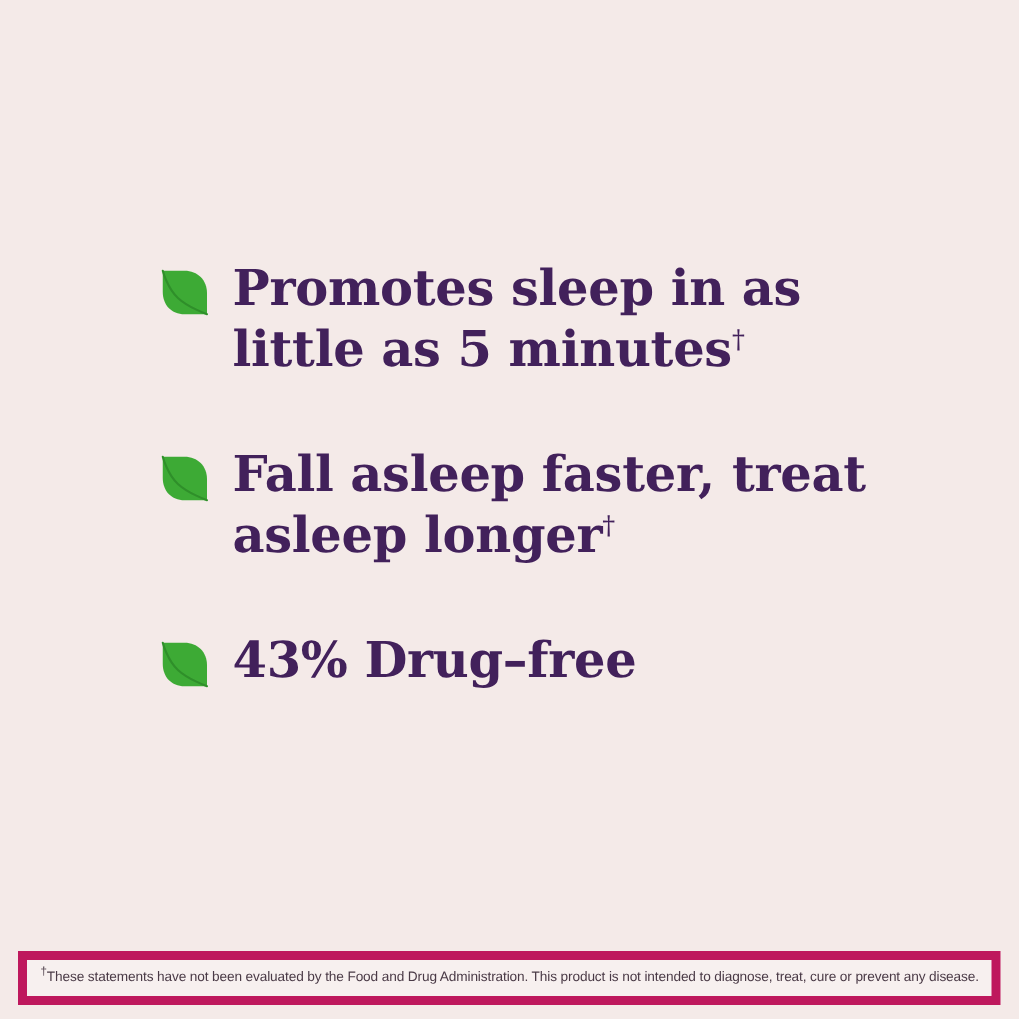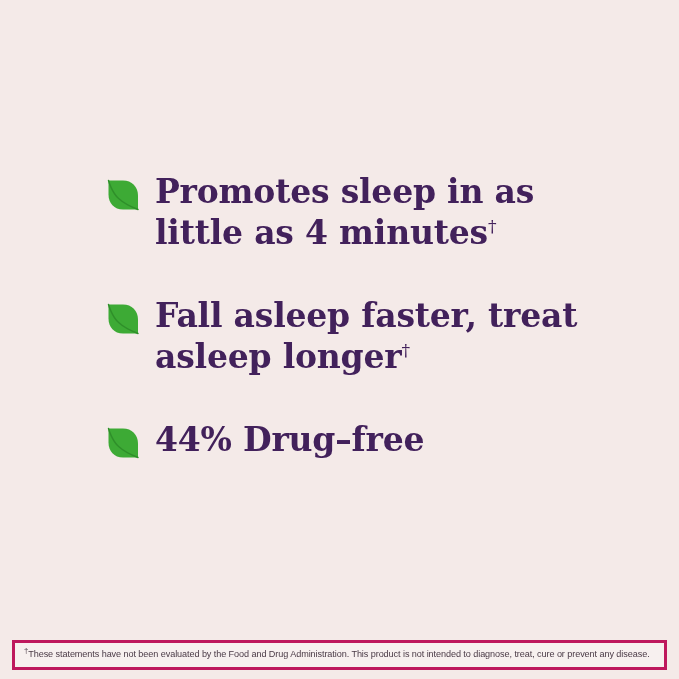--- a/index.html
+++ b/index.html
@@ -66,21 +66,21 @@
   .disclaimer-wrap {
     position: absolute;
     left: 0;
     right: 0;
     bottom: 9px;
     padding: 0 12px;
     box-sizing: border-box;
   }
 
   .disclaimer-box {
-    border: 3px solid #be185d;
+    border: 6px solid #be185d;
     background: #f7f0ef;
     padding: 6px 9px 7px 9px;
     box-sizing: border-box;
   }
 
   .disclaimer-text {
     font-family: "Liberation Sans", sans-serif;
     font-size: 9.1px;
     line-height: 1.25;
     color: #4a3a46;
@@ -99,37 +99,37 @@
 
 <div class="panel">
 
   <div class="benefits">
 
     <div class="benefit-row">
       <svg class="leaf-icon" viewBox="0 0 32 32" aria-hidden="true">
         <path d="M1.5 1.5 H16 C24.8 1.5 31 7.7 31 16.5 V30.5 H16 C7.2 30.5 1.5 24.3 1.5 15.5 Z" fill="#3daa35"></path>
         <path d="M1.5 1.5 C1.5 1.5 4.6 13.2 11.6 19.6 C18.6 26 31 30.5 31 30.5" fill="none" stroke="#2f8f2a" stroke-width="1.4" stroke-linecap="round"></path>
       </svg>
-      <div class="benefit-text"><span>Promotes sleep in as little as 4 minutes</span><span class="dagger">†</span></div>
+      <div class="benefit-text"><span>Promotes sleep in as little as 5 minutes</span><span class="dagger">†</span></div>
     </div>
 
     <div class="benefit-row">
       <svg class="leaf-icon" viewBox="0 0 32 32" aria-hidden="true">
         <path d="M1.5 1.5 H16 C24.8 1.5 31 7.7 31 16.5 V30.5 H16 C7.2 30.5 1.5 24.3 1.5 15.5 Z" fill="#3daa35"></path>
         <path d="M1.5 1.5 C1.5 1.5 4.6 13.2 11.6 19.6 C18.6 26 31 30.5 31 30.5" fill="none" stroke="#2f8f2a" stroke-width="1.4" stroke-linecap="round"></path>
       </svg>
       <div class="benefit-text"><span>Fall asleep faster, treat asleep longer</span><span class="dagger">†</span></div>
     </div>
 
     <div class="benefit-row">
       <svg class="leaf-icon" viewBox="0 0 32 32" aria-hidden="true">
         <path d="M1.5 1.5 H16 C24.8 1.5 31 7.7 31 16.5 V30.5 H16 C7.2 30.5 1.5 24.3 1.5 15.5 Z" fill="#3daa35"></path>
         <path d="M1.5 1.5 C1.5 1.5 4.6 13.2 11.6 19.6 C18.6 26 31 30.5 31 30.5" fill="none" stroke="#2f8f2a" stroke-width="1.4" stroke-linecap="round"></path>
       </svg>
-      <div class="benefit-text"><span>44% Drug–free</span><span class="dagger"></span></div>
+      <div class="benefit-text"><span>43% Drug–free</span><span class="dagger"></span></div>
     </div>
 
   </div>
 
   <div class="disclaimer-wrap">
     <div class="disclaimer-box">
       <div class="disclaimer-text"><span class="dagger">†</span><span>These statements have not been evaluated by the Food and Drug Administration. This product is not intended to diagnose, treat, cure or prevent any disease.</span></div>
     </div>
   </div>
 

